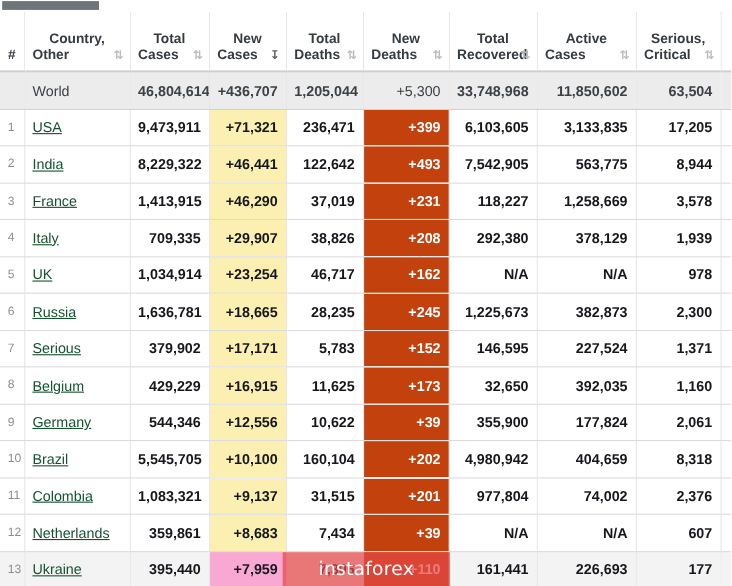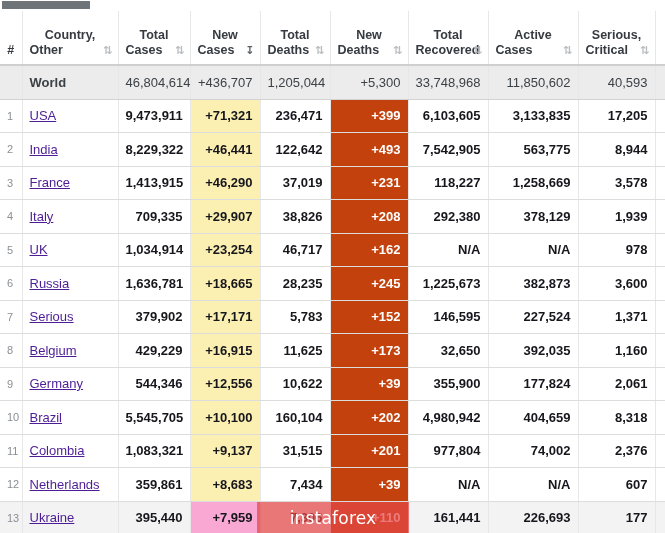--- a/index.html
+++ b/index.html
@@ -77,34 +77,34 @@
 
   
   tbody tr{height:32.5px;}
   tbody td{height:32.5px;font-weight:bold;font-size:13px;text-align:right;}
   td.num{
     text-align:left;font-weight:normal;font-size:11px;color:#8a8f94;
     padding-left:5px;padding-right:2px;
   }
   td.country{text-align:left;font-weight:normal;}
   td.country a{
-    color:#4c1d95;text-decoration:underline;font-size:13px;font-weight:normal;
+    color:#14532d;text-decoration:underline;font-size:13px;font-weight:normal;
     cursor:pointer;
   }
   td.newcases{background:#fbf0b2;}
   td.newdeaths{
     background:#c2410c;color:#ffffff;
   }
 
   
   tr.world-row td{
-    background:#ececec;font-weight:normal;color:#3c4146;font-size:13px;
+    background:#ececec;font-weight:bold;color:#3c4146;font-size:13px;
     border-bottom:1px solid #d2d2d2;
   }
-  tr.world-row td.country{font-weight:bold;color:#3c4146;}
+  tr.world-row td.country{font-weight:normal;color:#3c4146;}
   tr.world-row td.newcases{background:#ececec;}
   tr.world-row td.newdeaths{background:#ececec;color:#3c4146;font-weight:normal;}
 
   
   tr.alt td{background:#f3f3f3;}
   tr.alt td.newcases{background:#f9a8d4;}
   tr.alt td.newdeaths{background:#c2410c;}
 
   
   .watermark{
@@ -212,21 +212,21 @@
       <tbody id="tbody">
           <tr class="world-row">
             <td class="num"></td>
             <td class="country">World</td>
             <td>46,804,614</td>
             <td class="newcases">+436,707</td>
             <td>1,205,044</td>
             <td class="newdeaths">+5,300</td>
             <td>33,748,968</td>
             <td>11,850,602</td>
-            <td>40,593</td>
+            <td>63,504</td>
             <td></td>
           </tr>
           <tr>
             <td class="num">1</td>
             <td class="country"><a href="javascript:void(0)">USA</a></td>
             <td>9,473,911</td>
             <td class="newcases">+71,321</td>
             <td>236,471</td>
             <td class="newdeaths">+399</td>
             <td>6,103,605</td>
@@ -284,21 +284,21 @@
           </tr>
           <tr>
             <td class="num">6</td>
             <td class="country"><a href="javascript:void(0)">Russia</a></td>
             <td>1,636,781</td>
             <td class="newcases">+18,665</td>
             <td>28,235</td>
             <td class="newdeaths">+245</td>
             <td>1,225,673</td>
             <td>382,873</td>
-            <td>3,600</td>
+            <td>2,300</td>
             <td></td>
           </tr>
           <tr>
             <td class="num">7</td>
             <td class="country"><a href="javascript:void(0)">Serious</a></td>
             <td>379,902</td>
             <td class="newcases">+17,171</td>
             <td>5,783</td>
             <td class="newdeaths">+152</td>
             <td>146,595</td>

